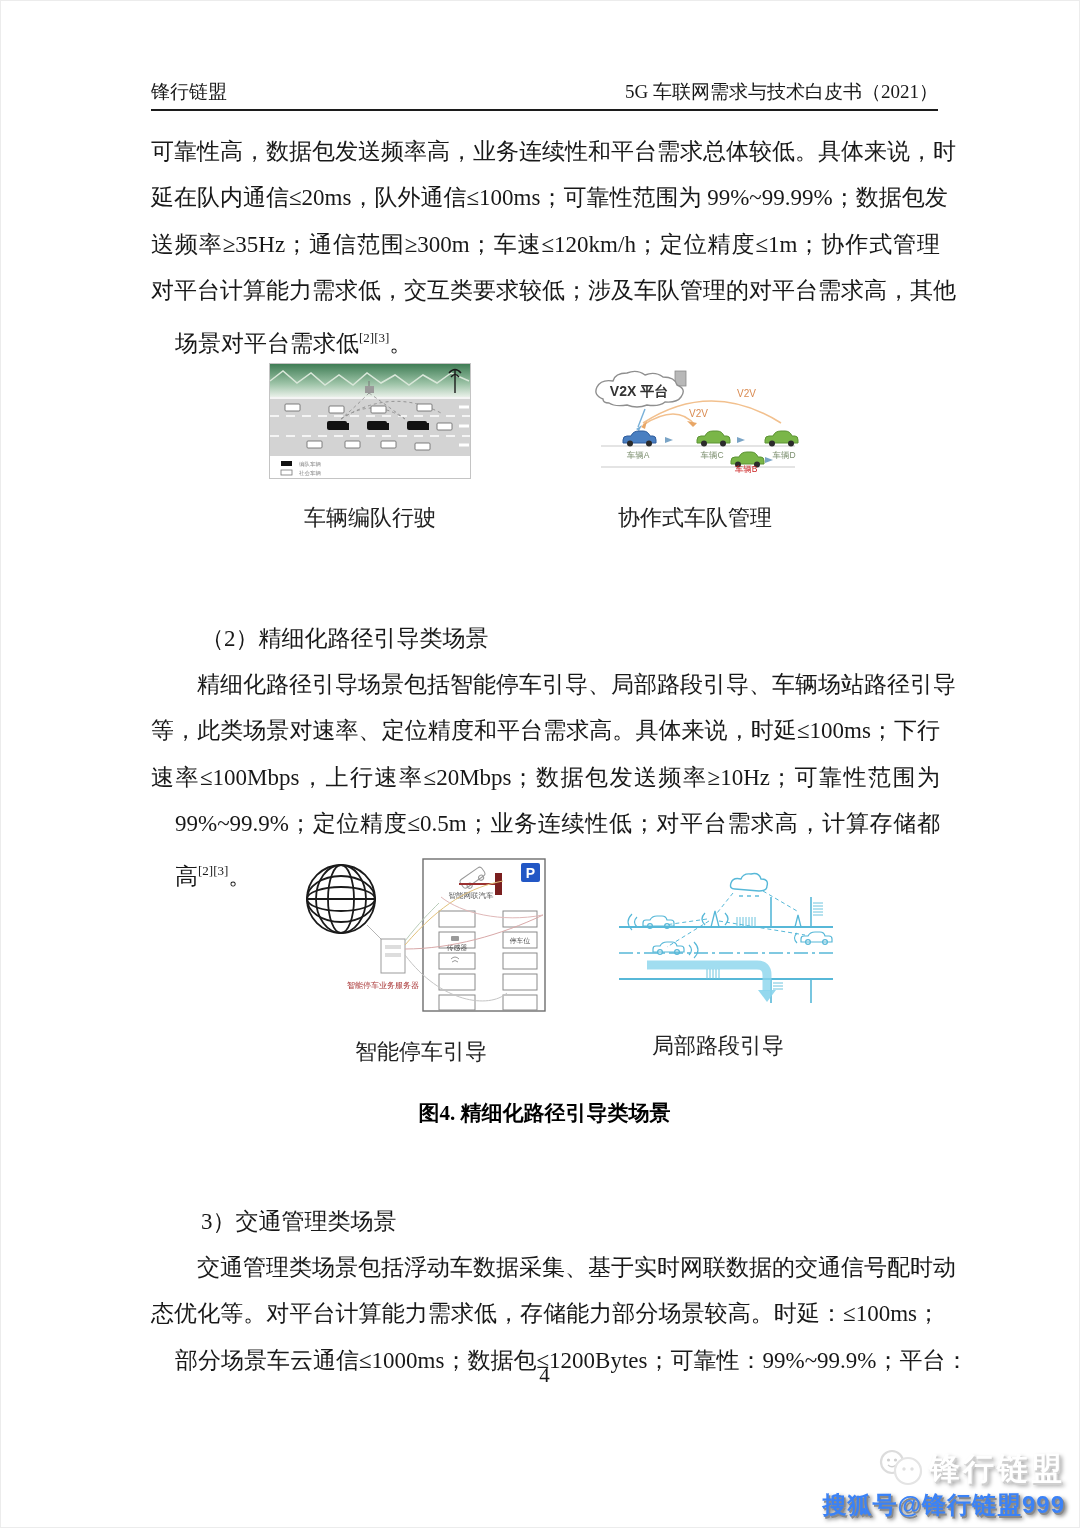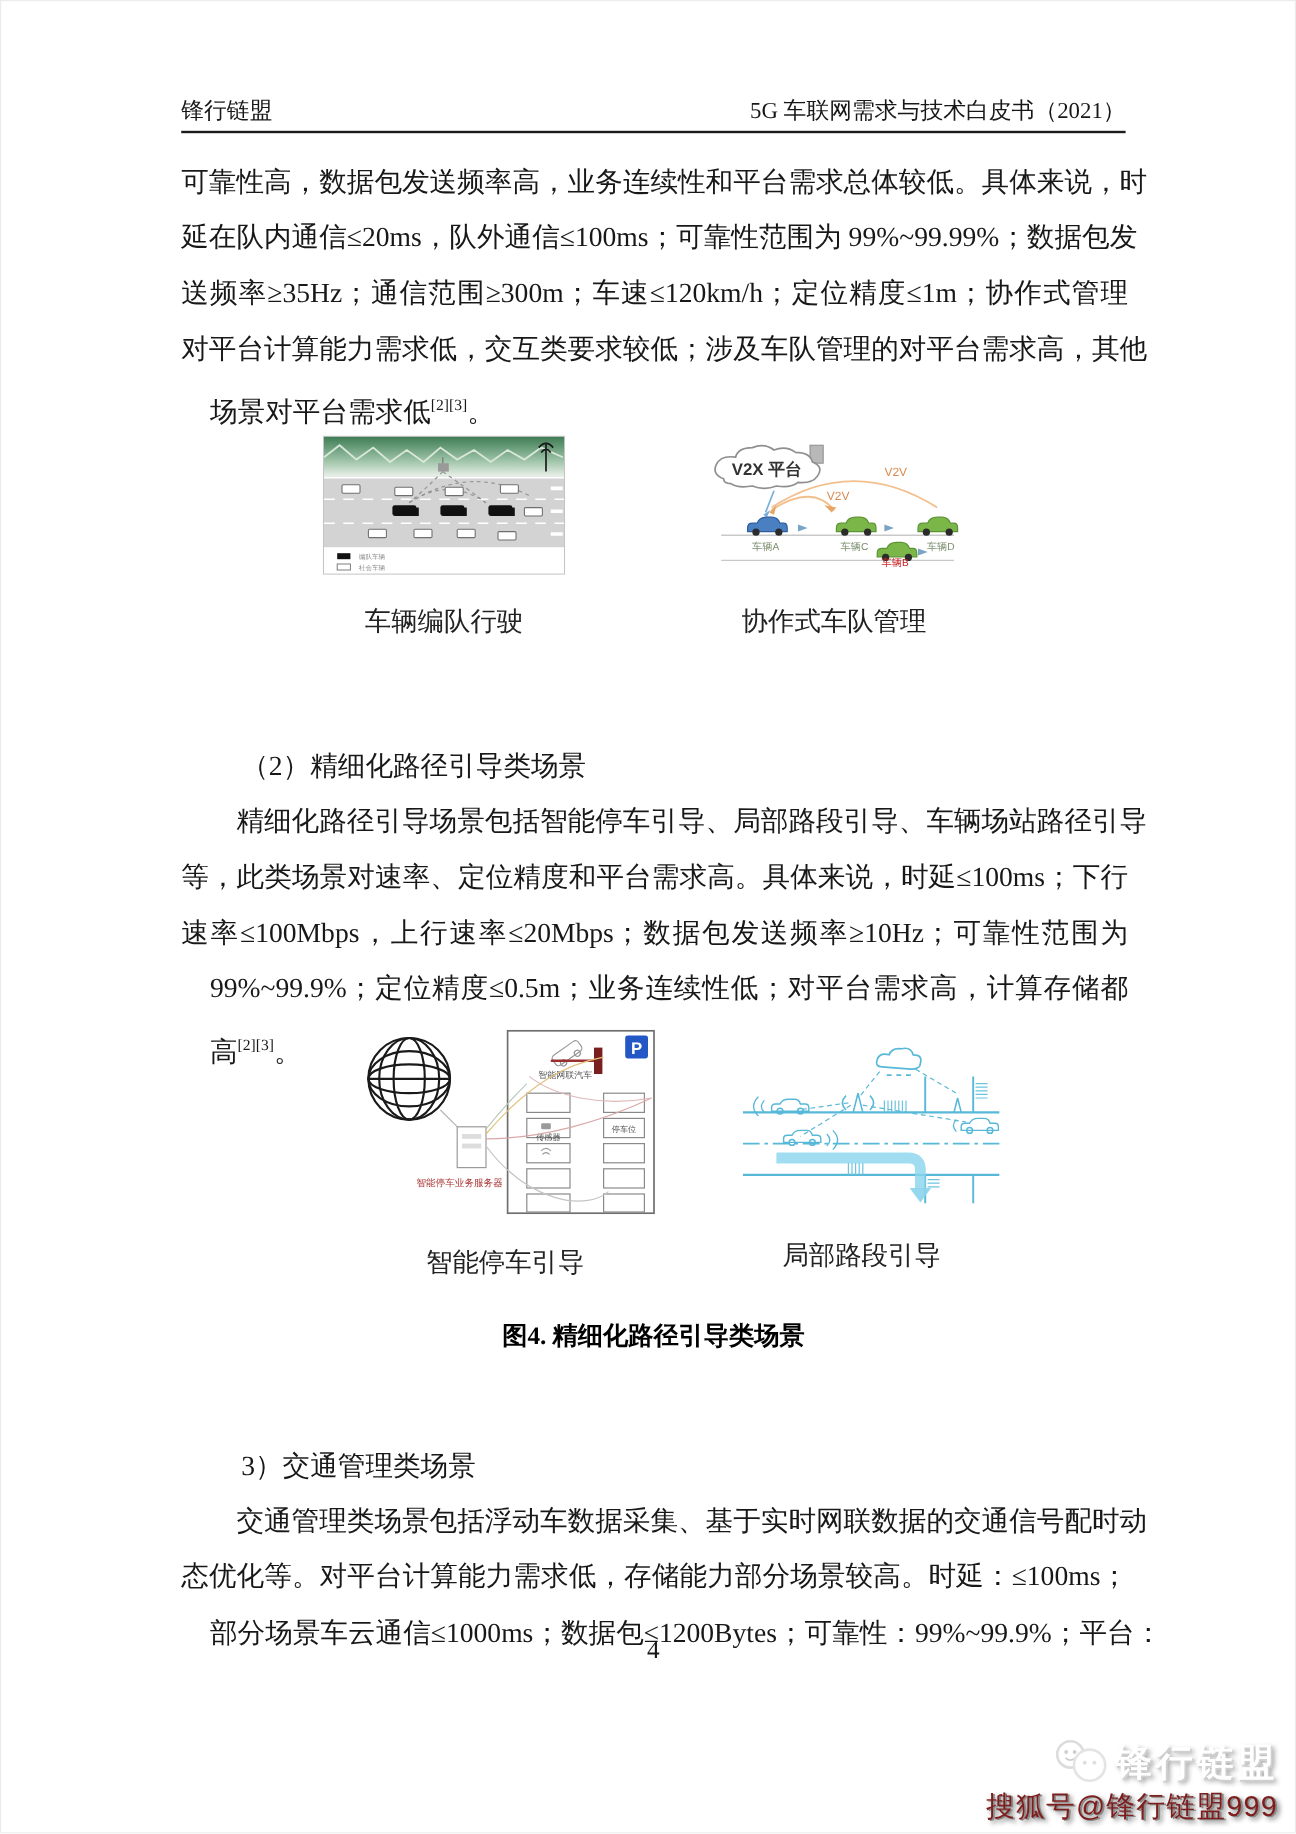--- a/index.html
+++ b/index.html
@@ -27,21 +27,21 @@
                font-size:21px;font-weight:bold;color:#000;}
   
   .pagenum{position:absolute;left:150px;width:787px;top:1362px;text-align:center;
            font-size:21px;}
   
   .wm{position:absolute;right:14px;bottom:6px;text-align:right;
       font-family:"Liberation Sans","DejaVu Sans",sans-serif;}
   .wm-row1{display:flex;align-items:center;justify-content:flex-end;gap:6px;height:40px;}
   .wm-brand{font-size:31px;font-weight:bold;letter-spacing:3px;color:#fff;
             text-shadow:1.5px 1.5px 0 #cfcfcf,3px 3px 4px #9a9a9a;}
-  .wm-account{font-size:24px;font-weight:normal;letter-spacing:1px;color:#7f1d1d;margin-top:0px;
+  .wm-account{font-size:24px;font-weight:bold;letter-spacing:1px;color:#3b82f6;margin-top:0px;
               text-shadow:1.5px 1.5px 0 #8a8a8a,3px 3px 4px #606060;}
   svg text{font-family:"Liberation Sans","DejaVu Sans",sans-serif;}
 </style>
 </head>
 <body>
 
 <div class="page">
 
   <div class="hdr">
     <span>锋行链盟</span>

